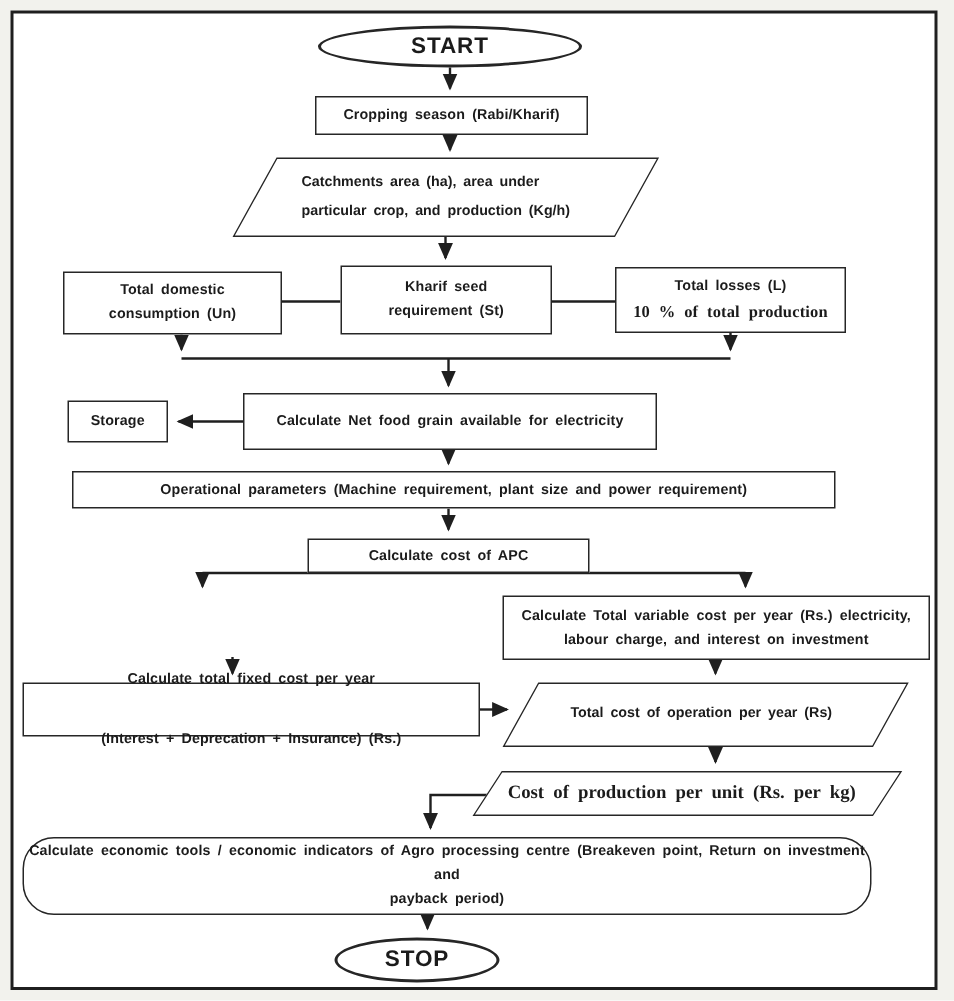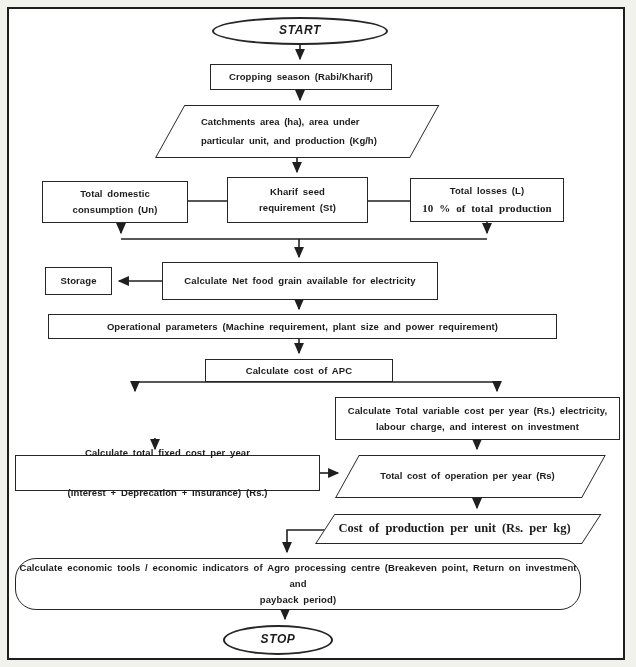--- a/index.html
+++ b/index.html
@@ -29,23 +29,22 @@
     color:#1b1b1b;
     font-weight:bold;
     font-size:9.5px;
     line-height:1.65;
     word-spacing:2px;
     letter-spacing:.1px;
   }
   .terminator{
     border-radius:50%;
     border-width:2px;
-    font-size:12px;
+    font-size:15px;
     letter-spacing:.6px;
-    font-style:italic;
   }
   .pgram{position:absolute;}
   .pgram .shape{
     position:absolute;left:0;top:0;right:0;bottom:0;
     background:#fff;
     border:1.5px solid #262626;
     box-sizing:border-box;
     transform:skewX(-29deg);
     transform-origin:bottom left;
   }
@@ -119,21 +118,21 @@
   </div>
 
   <div class="node" style="left:210px;top:64px;width:182px;height:26px;">
     <span>Cropping  season  (Rabi/Kharif)</span>
   </div>
 
   <div class="pgram" style="left:155px;top:105px;width:255px;height:53px;">
     <div class="shape"></div>
     <div class="ptext left">
       <span class="line">Catchments  area (ha), area  under</span>
-      <span class="line">particular  unit,  and  production   (Kg/h)</span>
+      <span class="line">particular  crop,  and  production   (Kg/h)</span>
     </div>
   </div>
 
   <div class="node" style="left:42px;top:181px;width:146px;height:42px;">
     <span class="line">Total  domestic</span>
     <span class="line">consumption   (Un)</span>
   </div>
 
   <div class="node" style="left:227px;top:177px;width:141px;height:46px;">
     <span class="line">Kharif  seed</span>

